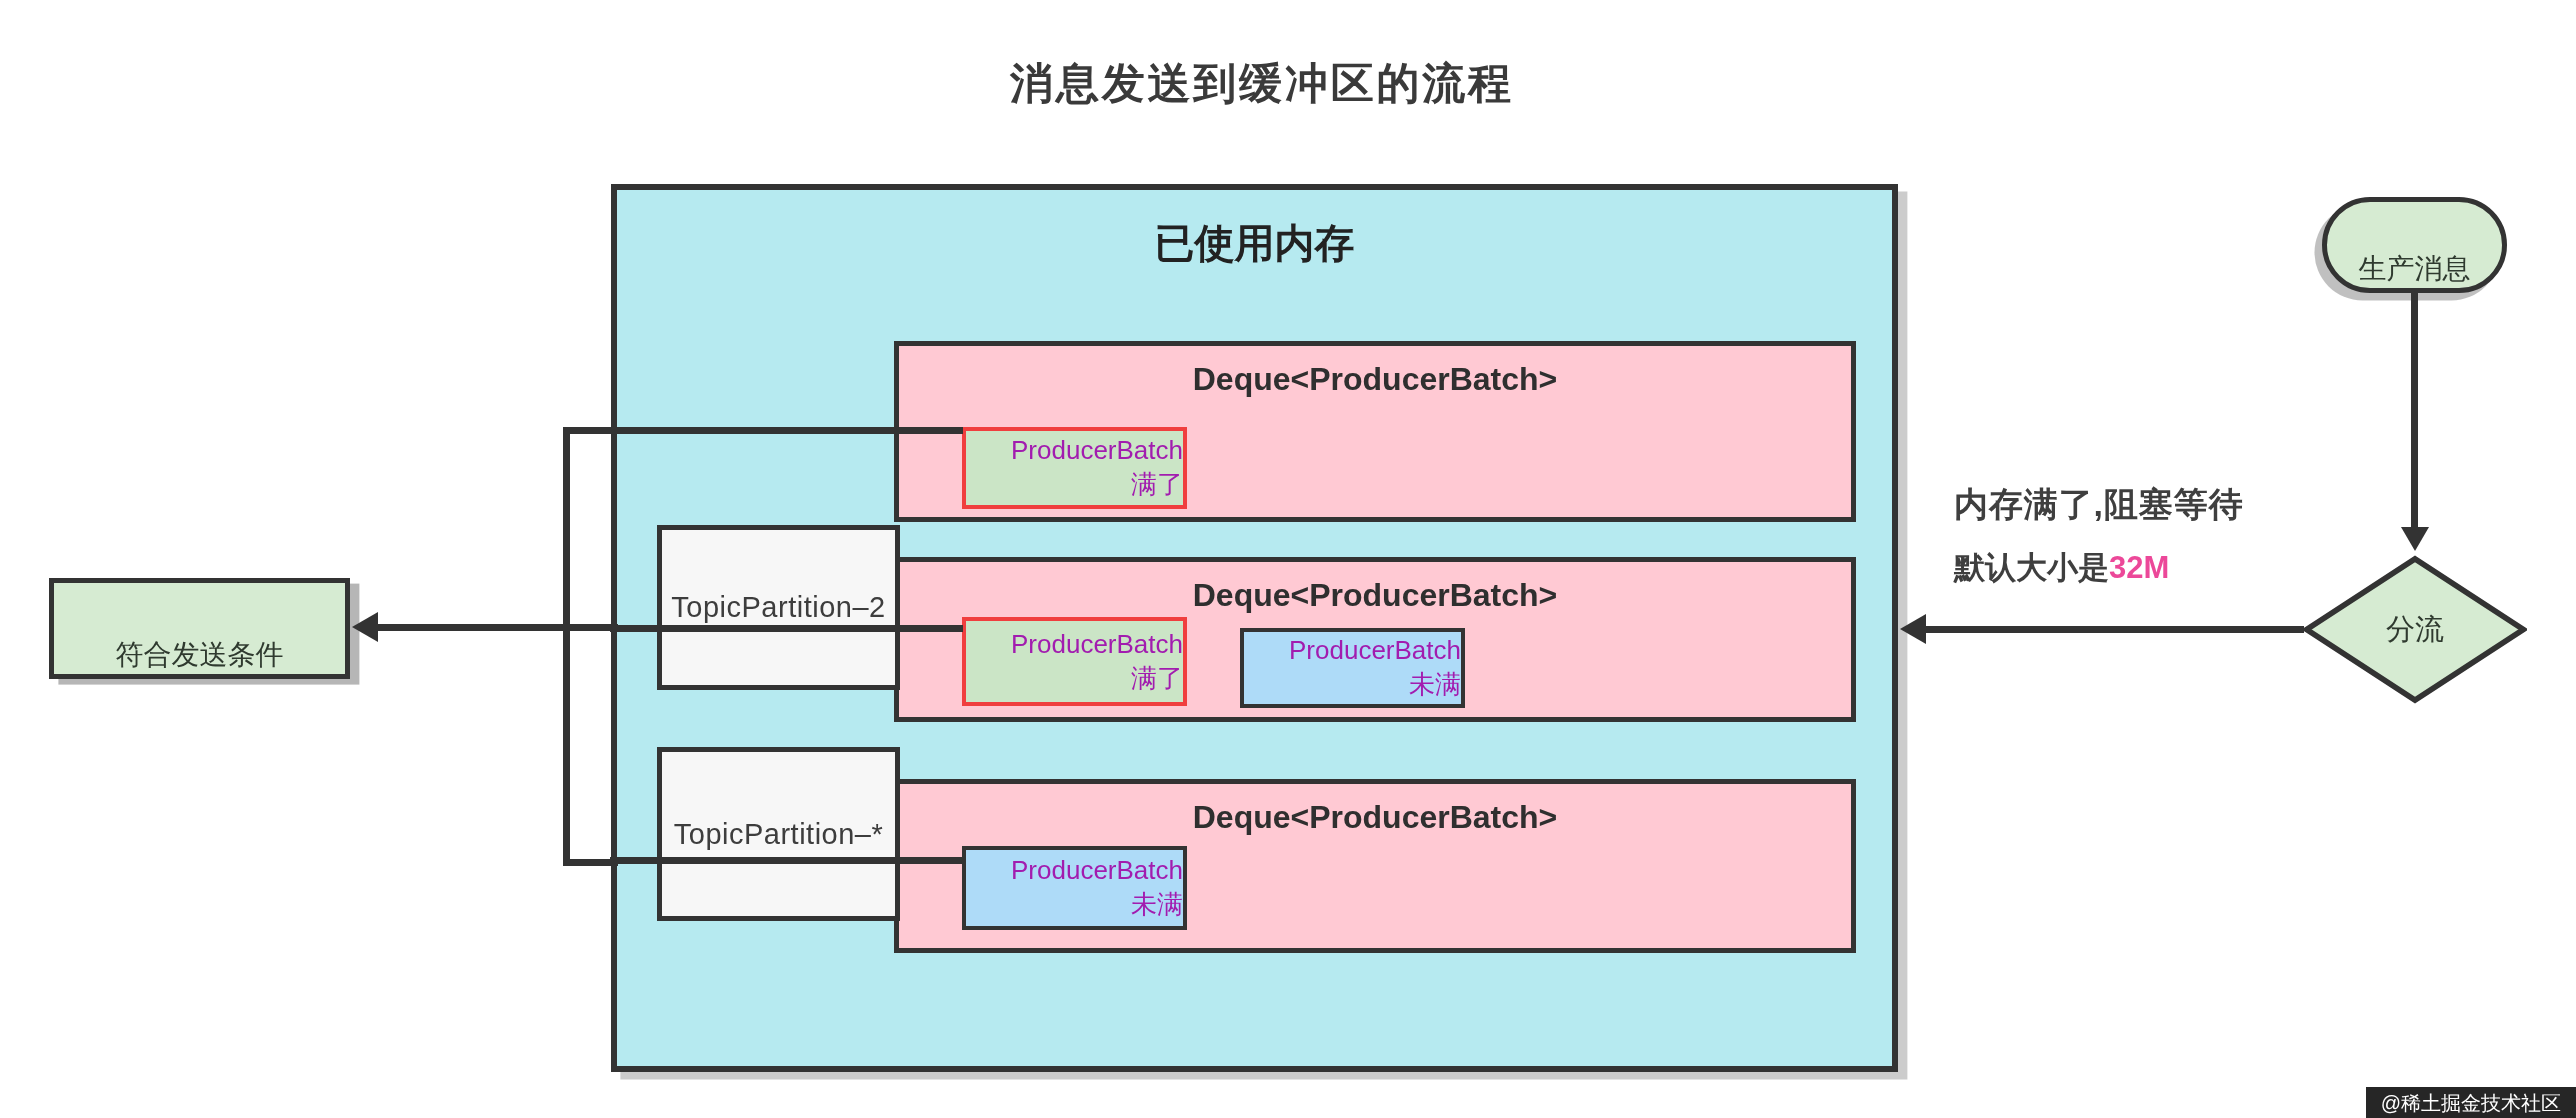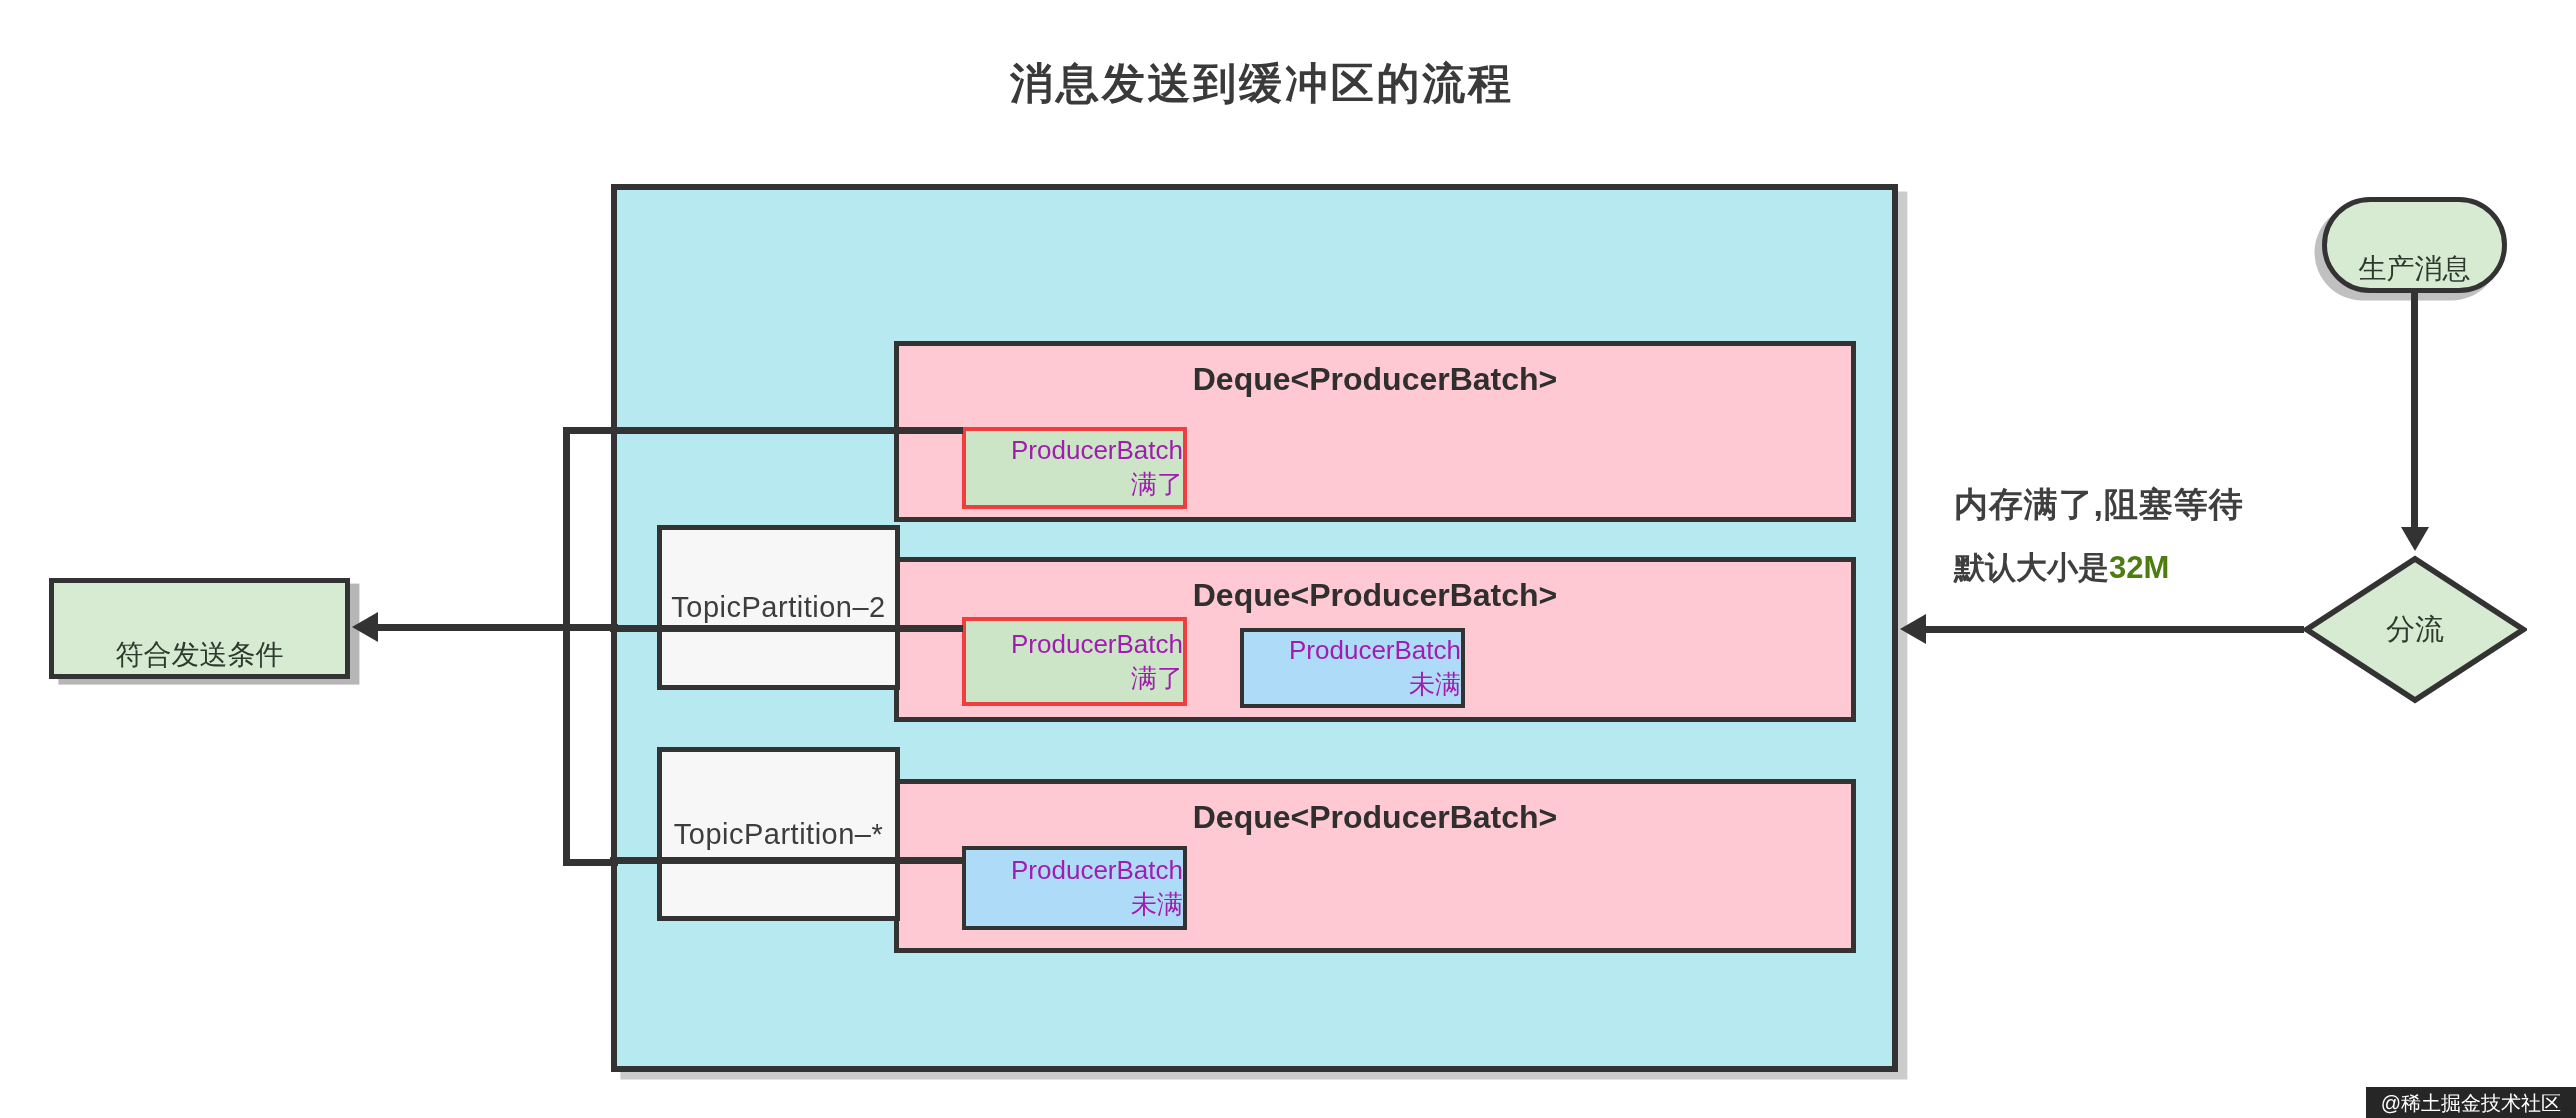--- a/index.html
+++ b/index.html
@@ -57,32 +57,33 @@
   .diamond-wrap { left:2303px; top:555px; width:224px; height:149px; }
   .diamond-label { position:absolute; left:0; top:0; width:100%; height:100%;
                    display:flex; align-items:center; justify-content:center;
                    font-size:29px; color:#2f3a2f; }
 
   
   .anno-1 { left:1954px; top:482px; font-size:34px; font-weight:700; color:#3f3f3f;
             letter-spacing:0.9px; white-space:nowrap; }
   .anno-2 { left:1954px; top:546px; font-size:31px; font-weight:700; color:#3f3f3f;
             line-height:1.45; white-space:nowrap; }
-  .anno-red { color:#4d7c0f; font-weight:700; }
+  .anno-red { color:#ec4899; font-weight:700; }
 
   
   .watermark { right:0; bottom:0; height:32px; padding:8px 15px; background:#262626;
                color:#fff; font-size:20px; display:flex; align-items:center; }
 </style>
 </head>
 <body>
 
 <div class="abs title">消息发送到缓冲区的流程</div>
 
 <div class="abs container">
+  <div class="abs container-title">已使用内存</div>
 
   <div class="row" style="top:119px; height:181px;">
     <div class="deque-box">
       <div class="deque-label">Deque&lt;ProducerBatch&gt;</div>
       <div class="batch batch-full" style="left:63px; top:81px; width:225px; height:82px;">
         <span>ProducerBatch</span>
         <span>满了</span>
       </div>
     </div>
   </div>

